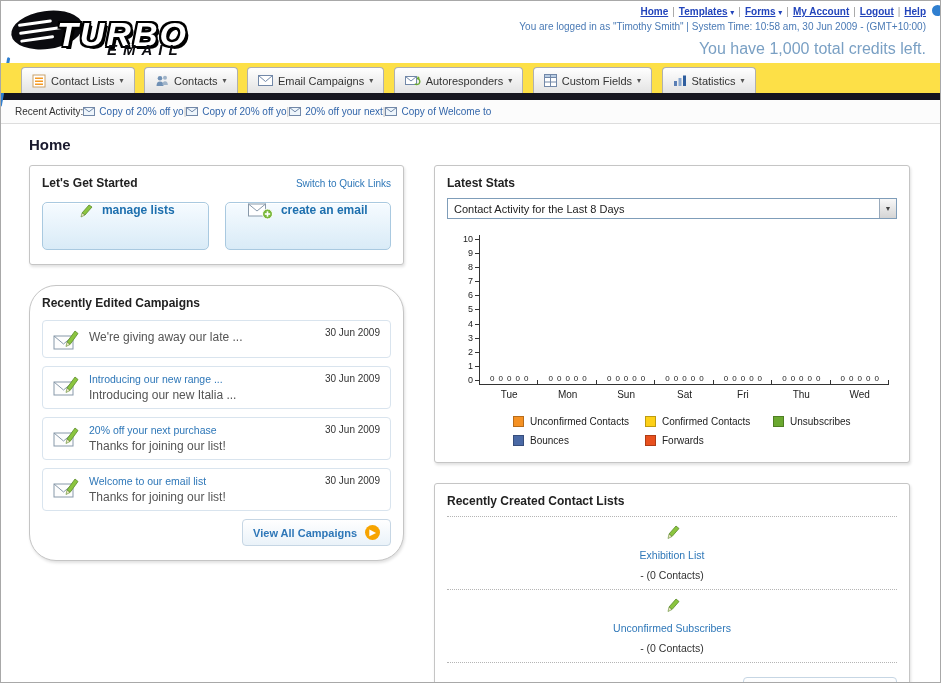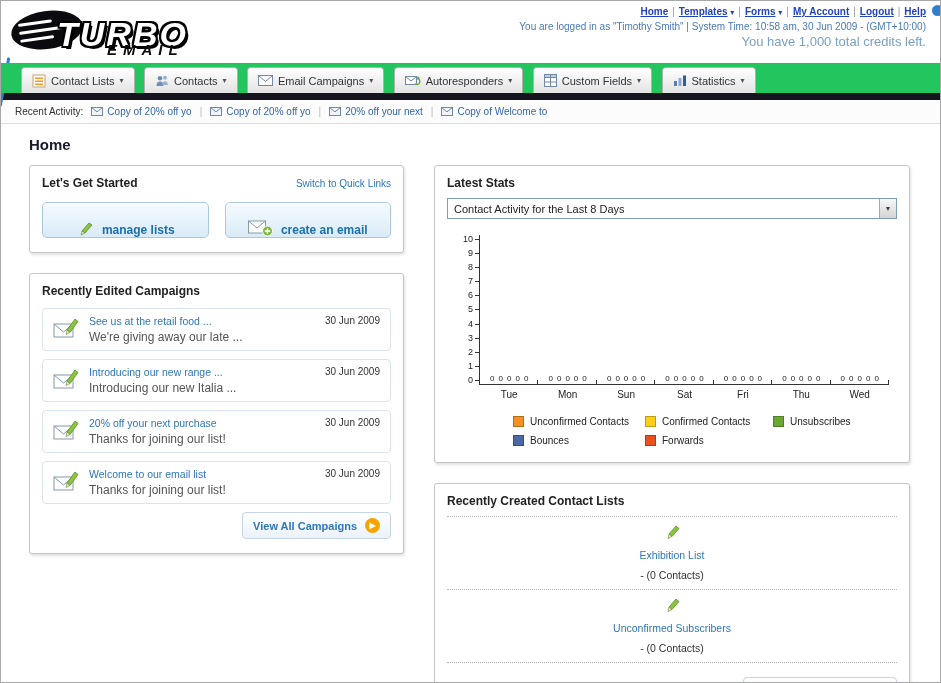--- a/index.html
+++ b/index.html
@@ -20,57 +20,57 @@
   .logo-email { position:absolute; left:96px; top:36px; font-size:15px; font-weight:bold; font-style:italic; letter-spacing:6px; color:#0b0b0f; }
   .deco-line { position:absolute; left:2px; top:56px; width:3px; height:50px; background:#2f7fd0; transform:rotate(10deg); border-radius:2px; }
   .deco-dot { position:absolute; right:-3px; top:4px; width:11px; height:11px; border-radius:50%; background:#2f7fd0; }
 
   .header-right { position:absolute; right:14px; top:5px; text-align:right; }
   .topnav { font-size:10px; color:#888; }
   .topnav a { color:#2244bb; text-decoration:underline; cursor:pointer; font-weight:bold; }
   .topnav .sep { color:#999; margin:0 4px; text-decoration:none; }
   .topnav .chev { color:#2244bb; font-size:8px; }
   .login-line { margin-top:4px; font-size:10px; color:#4a7ab5; }
-  .credits-line { margin-top:2px; font-size:13px; color:#7aa0c4; }
-
-  
-  .tabbar { position:relative; padding:4px 0 0 20px; height:30px; background:#22c55e; }
+  .credits-line { margin-top:8px; font-size:16px; color:#7aa0c4; }
+
+  
+  .tabbar { position:relative; padding:4px 0 0 20px; height:30px; background:#fde047; }
   .tab { display:inline-flex; align-items:center; gap:5px; height:26px; padding:0 10px; margin-right:5px;
     border:1px solid #b0b0b0; border-bottom:none; border-radius:4px 4px 0 0;
     background:linear-gradient(#ffffff,#e3e3e3); font-size:11px; color:#333; cursor:pointer; vertical-align:bottom; }
   .tab .chev { font-size:8px; color:#555; }
   .darkbar { height:7px; background:#15151f; }
 
   
-  .activity { display:flex; align-items:center; gap:8px; height:24px; padding:0 14px; background:#fcfcfc; border-bottom:1px solid #ddd; font-size:10px; }
+  .activity { display:flex; align-items:center; height:24px; padding:0 14px; background:#fcfcfc; border-bottom:1px solid #ddd; font-size:10px; }
   .activity .label { color:#333; }
   .activity .item { display:inline-flex; align-items:center; gap:4px; }
   .activity .item a { color:#3366aa; cursor:pointer; }
   .activity .sep { color:#bbb; }
 
   
   .main { padding:12px 30px 0 28px; }
   .page-title { font-size:15px; font-weight:bold; color:#1a1a2e; margin-bottom:12px; }
   .columns { display:flex; gap:18px; align-items:flex-start; }
   .col-left { width:375px; flex:none; }
   .col-right { flex:1;padding-left:12px; }
 
   .box { background:#fff; border:1px solid #c5c5c5; border-radius:3px; box-shadow:1px 2px 3px rgba(0,0,0,0.12); padding:10px 12px 14px; }
   .box-title { font-size:12px; font-weight:bold; color:#222; }
 
   
   .gs-head { display:flex; justify-content:space-between; align-items:center; }
   .link { color:#2e77b8; font-size:10px; cursor:pointer; }
   .gs-buttons { display:flex; gap:16px; margin-top:12px; }
-  .big-btn { flex:1; height:36px; display:flex; align-items:flex-end; justify-content:center; gap:8px;
+  .big-btn { flex:1; height:48px; display:flex; align-items:flex-start; justify-content:center; gap:8px;
     background:linear-gradient(#f6fbff,#d9ebf7); border:1px solid #a9c9e0; border-radius:5px;
     color:#1d6fae; font-size:12px; font-weight:bold; cursor:pointer; box-shadow:inset 0 1px 0 #fff; }
 
   
-  .campaigns { margin-top:20px; }
+  .campaigns { margin-top:20px;border-radius:27px; }
   .filterbar { display:flex; align-items:center; gap:12px; background:#e8f1fa; padding:5px 8px; margin-top:8px; font-size:10px; }
   .filterbar .show { font-size:9px; font-weight:bold; color:#333; }
   .filter { color:#2e77b8; cursor:pointer; }
   .filter.active { font-weight:bold; color:#1d5f9e; }
   .camp-list { margin-top:10px; }
   .camp-item { display:flex; align-items:flex-start; gap:10px; border:1px solid #d9e4ee; border-radius:4px; padding:6px 10px; margin-bottom:8px; background:#fff; }
   .camp-item .icon { flex:none; margin-top:2px; }
   .camp-body { flex:1; min-width:0; }
   .camp-title { font-size:10.5px; color:#2e77b8; cursor:pointer; }
   .camp-sub { font-size:12px; color:#555; margin-top:3px; }
@@ -297,21 +297,20 @@
             <div class="camp-item">
               <span class="icon">
                   <svg width="26" height="22">
                     <rect x="1" y="7" width="19" height="13" fill="#fdfdfd" stroke="#8899aa"></rect>
                     <path d="M1 7 L10.5 15 L20 7" fill="none" stroke="#8899aa"></path>
                     <path d="M14 13 L22 2 L25 4.5 L17 15.5 Z" fill="#8bc53f" stroke="#5a8a2a" stroke-width="0.8"></path>
                     <path d="M14 13 L13 17.5 L17 15.5 Z" fill="#efe6c4" stroke="#5a8a2a" stroke-width="0.6"></path>
                   </svg>
                 </span>
               <div class="camp-body">
-                <div class="camp-title">See us at the retail food ...</div>
                 <div class="camp-sub">We're giving away our late ...</div>
               </div>
               <span class="camp-date">30 Jun 2009</span>
             </div>
             <div class="camp-item">
               <span class="icon">
                   <svg width="26" height="22">
                     <rect x="1" y="7" width="19" height="13" fill="#fdfdfd" stroke="#8899aa"></rect>
                     <path d="M1 7 L10.5 15 L20 7" fill="none" stroke="#8899aa"></path>
                     <path d="M14 13 L22 2 L25 4.5 L17 15.5 Z" fill="#8bc53f" stroke="#5a8a2a" stroke-width="0.8"></path>

